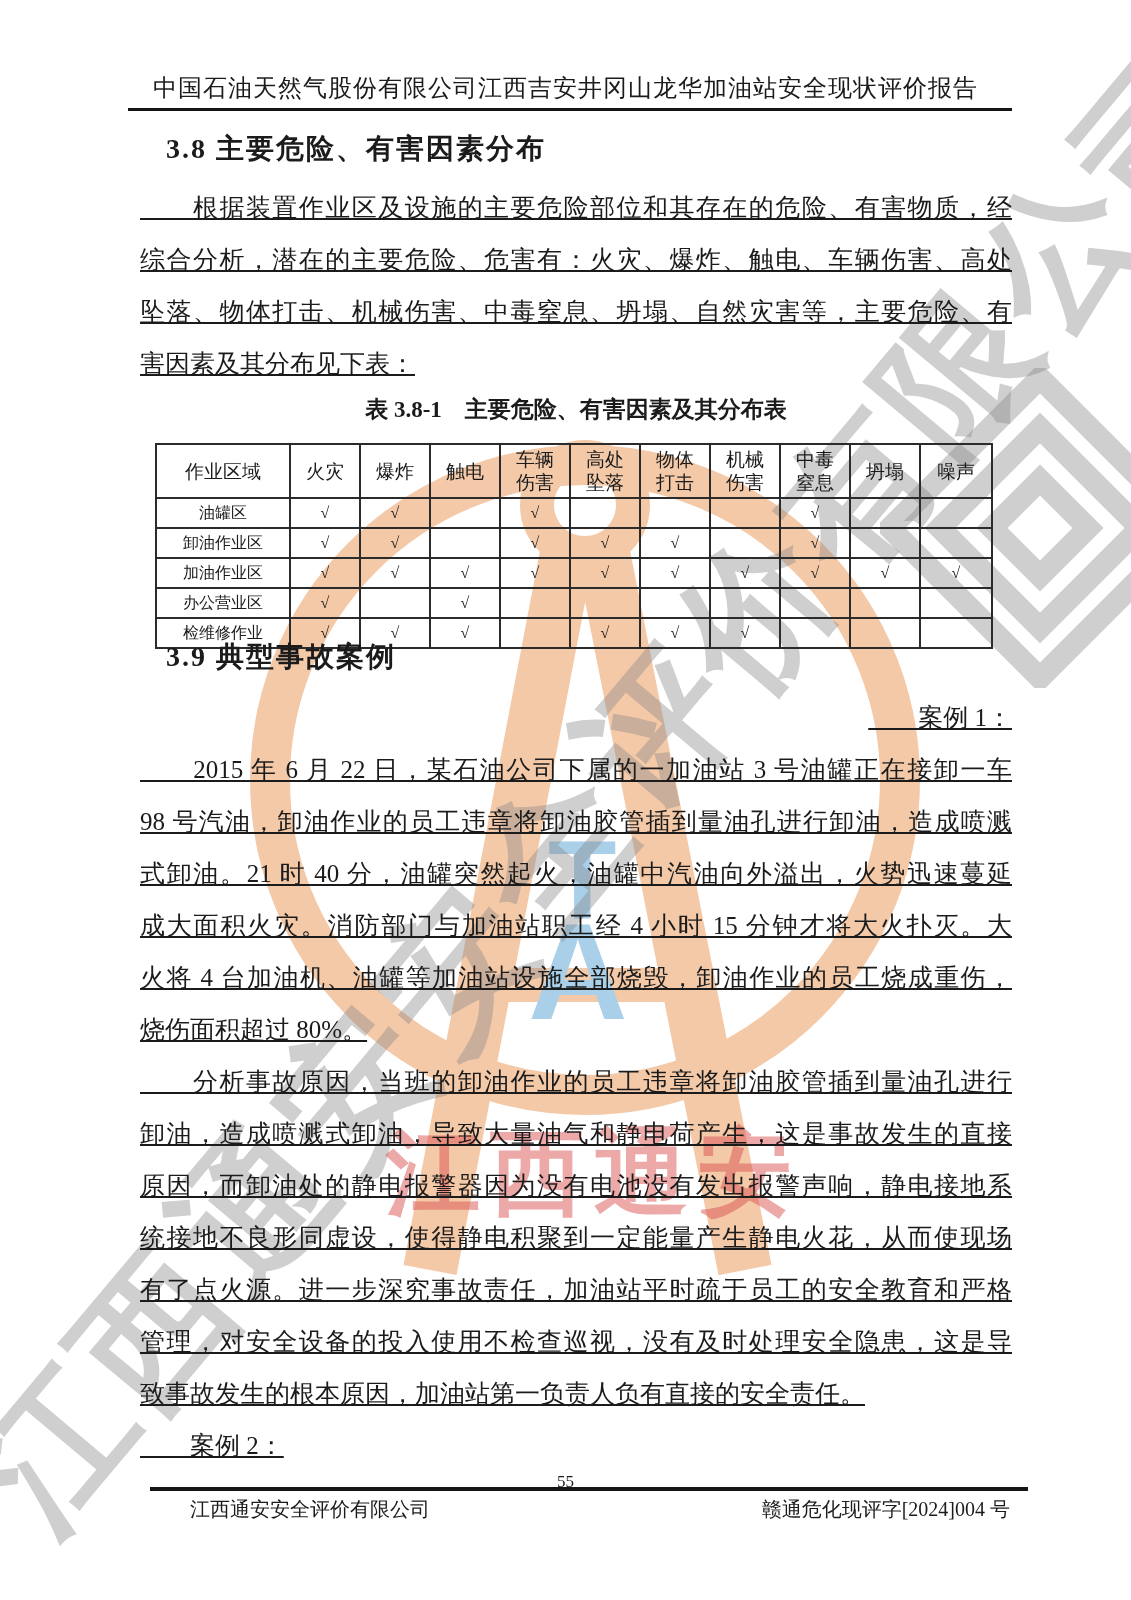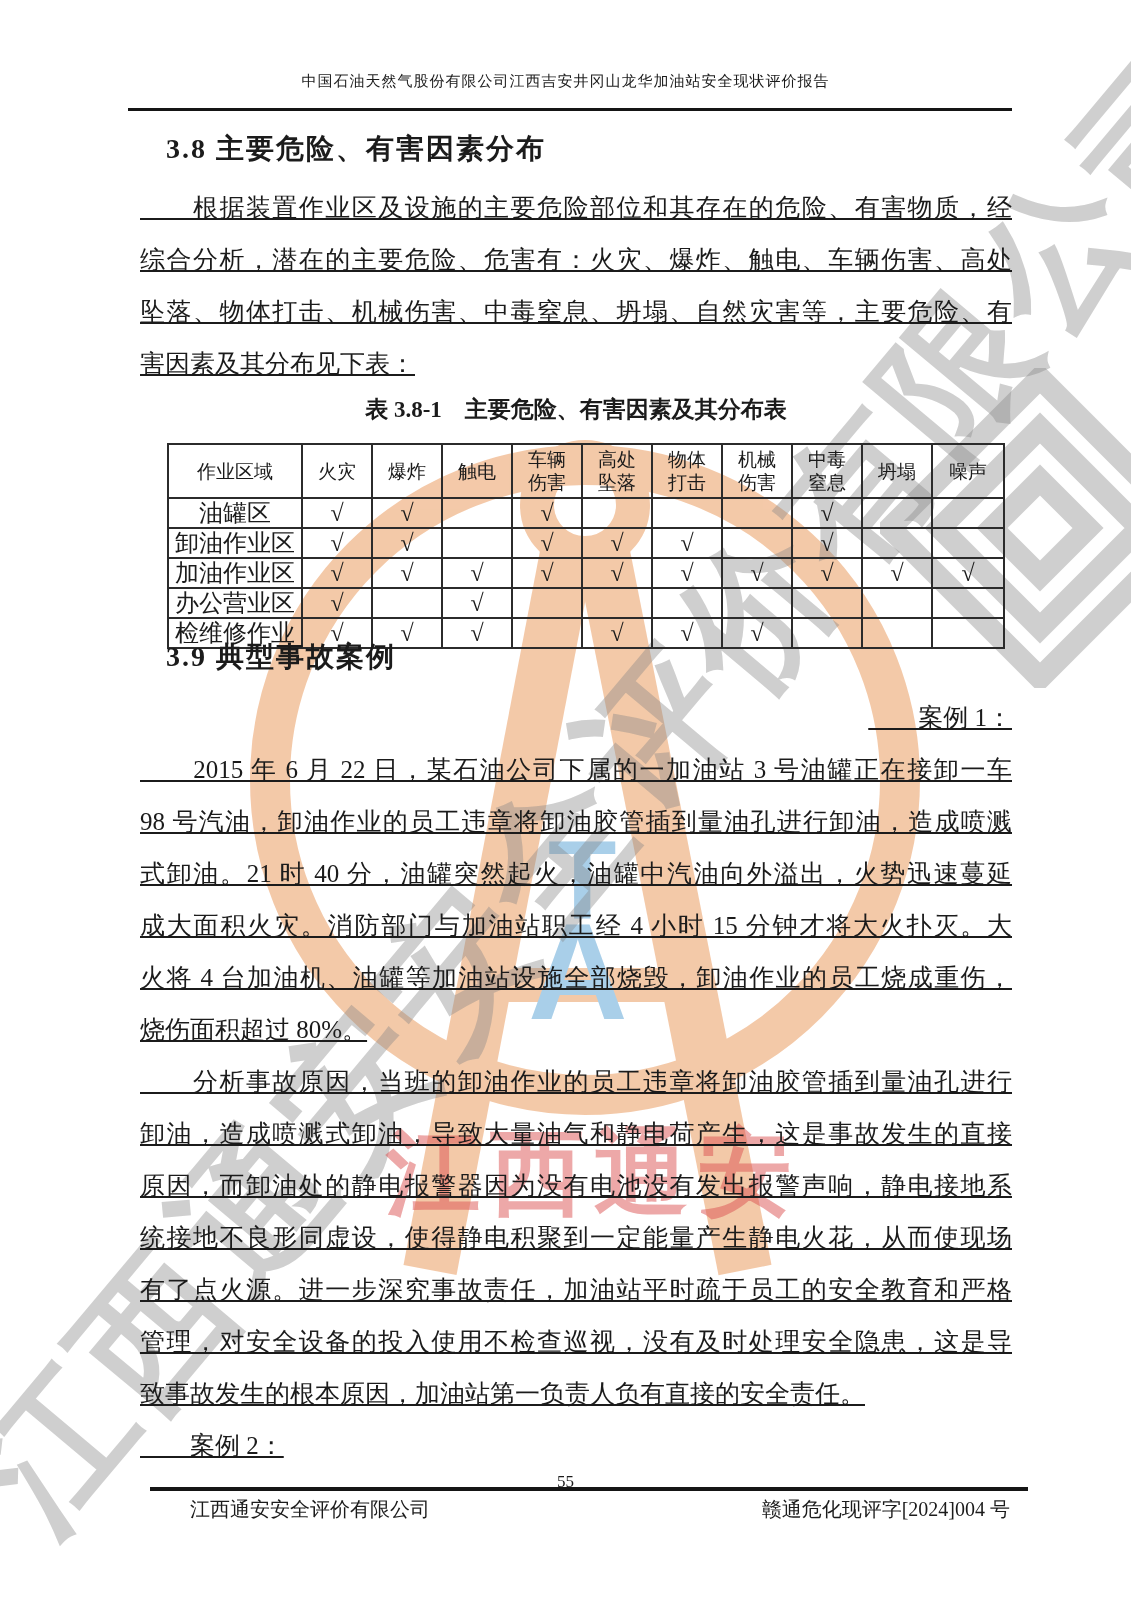--- a/index.html
+++ b/index.html
@@ -14,43 +14,43 @@
   .wm-gray-logo{left:880px;top:368px;z-index:1;}
   .wm-blue{font-family:"Liberation Sans","DejaVu Sans",sans-serif;font-weight:bold;
       color:#a9cfe9;z-index:0;line-height:1;}
   .wm-blue-t{left:548px;top:824px;font-size:112px;}
   .wm-blue-a{left:528px;top:902px;font-size:138px;}
   .wm-red{left:386px;top:1078px;font-size:94px;font-weight:bold;letter-spacing:10px;
       color:rgba(220,82,82,0.50);white-space:nowrap;z-index:1;line-height:1;margin-top:48px;}
   
   .content{position:absolute;left:0;top:0;right:0;bottom:0;z-index:2;}
   .doc-header{position:absolute;top:72px;left:0;width:100%;text-align:center;
-      font-size:15px;letter-spacing:1px;}
+      font-size:24px;letter-spacing:1px;}
   .rule{background:#151515;position:absolute;}
   .rule-top{top:108px;left:128px;width:884px;height:3px;}
   .rule-bottom{top:1487px;left:150px;width:878px;height:4px;}
   .sec-heading{position:absolute;left:140px;font-size:28px;font-weight:bold;
       letter-spacing:2px;line-height:34px;margin-left:26px;}
   .h-38{top:132px;}
   .h-39{top:640px;}
   .para{position:absolute;left:140px;width:872px;font-size:25px;text-decoration:underline;}
   .p-intro{top:182px;}
   .p-case1label{top:692px;text-align:right;}
   .p-case1a{top:744px;}
   .p-case1b{top:1056px;}
   .p-case2label{top:1420px;}
   .tline{height:52px;line-height:52px;}
   .tline.just{text-align:justify;text-align-last:justify;}
   .caption{position:absolute;top:394px;left:140px;width:872px;text-align:center;
       font-size:23px;font-weight:bold;}
-  table.hazard{position:absolute;top:443px;left:167px;width:836px;border-collapse:collapse;
+  table.hazard{position:absolute;top:443px;left:155px;width:836px;border-collapse:collapse;
       table-layout:fixed;font-size:19px;border-radius:30px;}
   table.hazard th,table.hazard td{border:2px solid #2b2b2b;text-align:center;padding:0;}
   table.hazard th{height:52px;font-weight:normal;white-space:pre-line;line-height:23px;}
-  table.hazard td{height:28px;line-height:28px;font-size:24px;margin-left:28px;}
+  table.hazard td{height:28px;line-height:28px;font-size:16px;margin-left:28px;}
   .pagenum{position:absolute;top:1456px;left:0;width:100%;text-align:center;font-size:17px;margin-top:16px;}
   .footer-left{position:absolute;top:1496px;left:190px;font-size:20px;}
   .footer-right{position:absolute;top:1496px;right:121px;font-size:20px;}
 </style>
 </head>
 <body>
 
 <div class="page">
 
   <div class="wm wm-orange">

